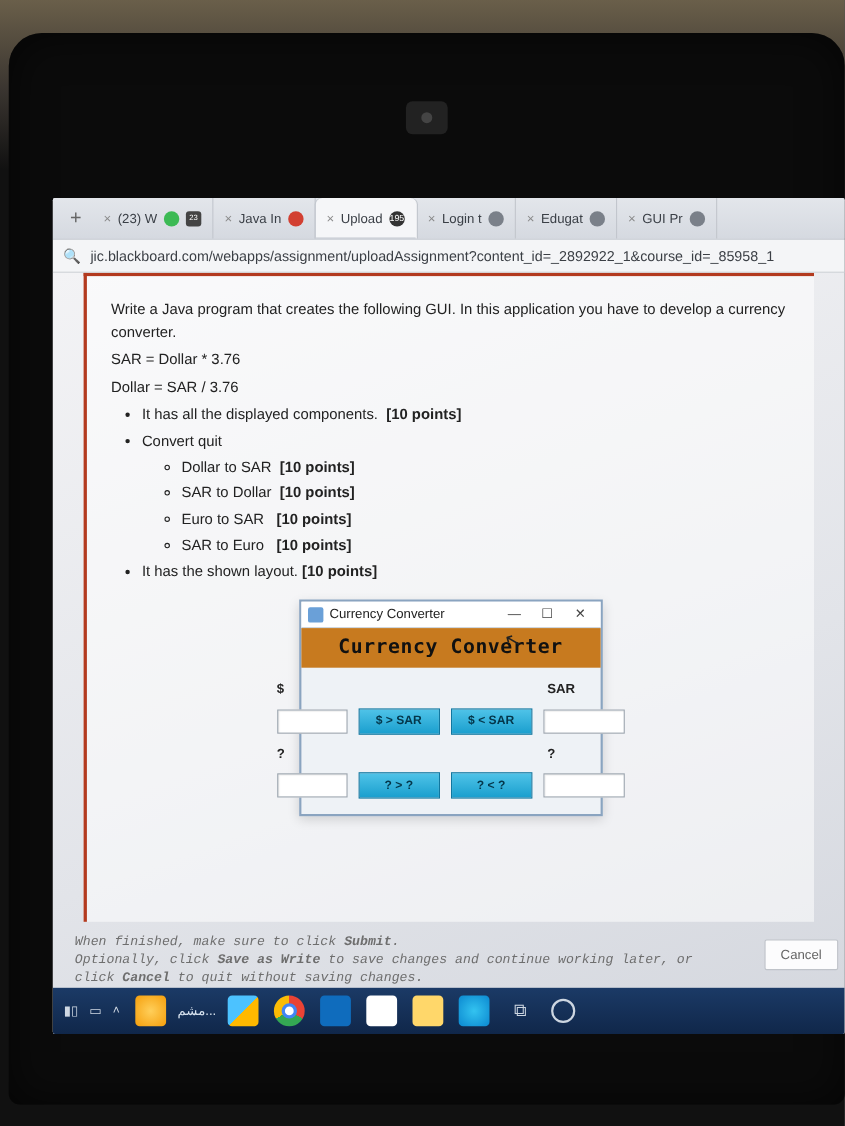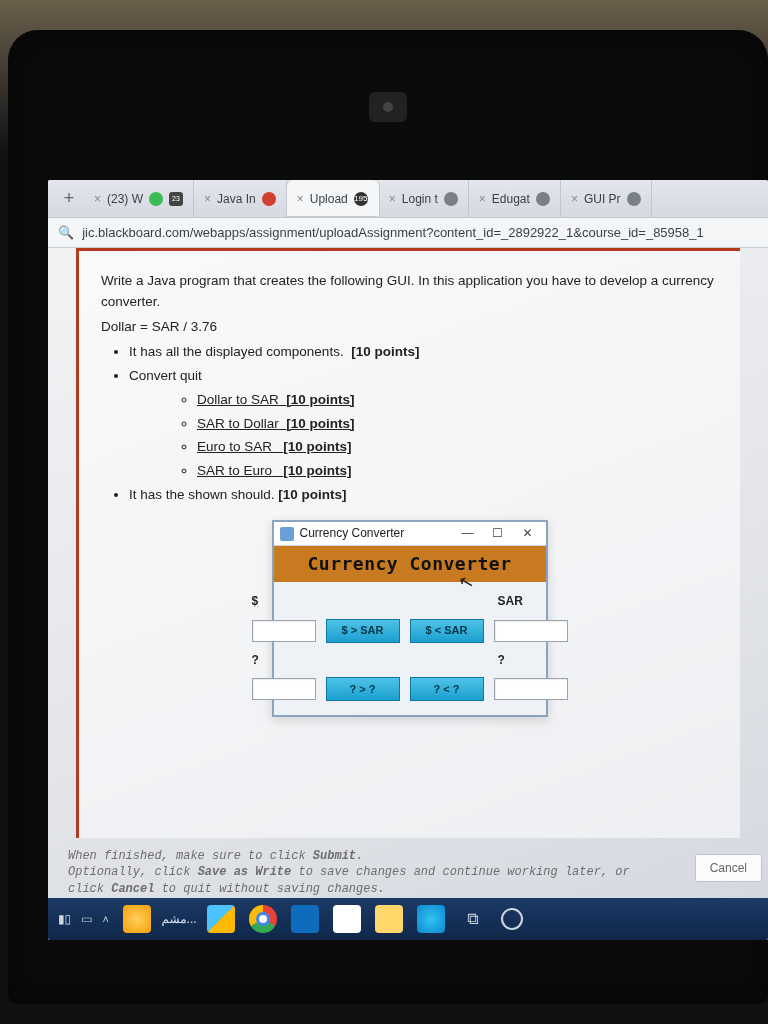--- a/index.html
+++ b/index.html
@@ -85,21 +85,21 @@
     border-left: 3px solid #b33a1f;
     border-top: 3px solid #b33a1f;
     margin: 0 16px;
     padding: 20px 22px 12px 22px;
     min-height: 590px;
     position: relative;
     font-size: 13.5px; color:#222; line-height:1.55;
   }
   .card p { margin-bottom: 4px; }
   .card ul { list-style: disc; margin-left: 28px; margin-top:4px;}
-  .card ol.circ { list-style: circle; margin-left: 68px; text-decoration: underline; }
+  .card ol.circ { list-style: circle; margin-left: 36px; }
   .card li { margin: 3px 0; }
   .bold { font-weight: 700; }
   .cursor-arrow {
     position:absolute; font-size:18px; color:#222;
     transform: rotate(-15deg);
   }
   
   .gui {
     width: 276px; margin: 14px auto 0;
     border: 2px solid #8aa4c0;
@@ -228,37 +228,38 @@
     </div>
 
     <div class="addrbar">
       <span class="mag">🔍</span>
       <span class="url">jic.blackboard.com/webapps/assignment/uploadAssignment?content_id=_2892922_1&amp;course_id=_85958_1</span>
     </div>
 
     <div class="page">
       <div class="card">
         <p>Write a Java program that creates the following GUI. In this application you have to develop a currency converter.</p>
+        <p>SAR = Dollar * 3.76</p>
         <p>Dollar = SAR / 3.76</p>
         <ul>
           <li>
             <span>It has all the displayed components.</span>&nbsp;
             <span class="bold">[10 points]</span>
           </li>
           <li>
             <span>Convert quit</span>
             <ol class="circ">
               <li><span>Dollar to SAR</span>&nbsp;&nbsp;<span class="bold">[10 points]</span></li>
               <li><span>SAR to Dollar</span>&nbsp;&nbsp;<span class="bold">[10 points]</span></li>
               <li><span>Euro to SAR</span>&nbsp;&nbsp;&nbsp;<span class="bold">[10 points]</span></li>
               <li><span>SAR to Euro</span>&nbsp;&nbsp;&nbsp;<span class="bold">[10 points]</span></li>
             </ol>
           </li>
           <li>
-            <span>It has the shown should.</span>
+            <span>It has the shown layout.</span>
             <span class="bold">[10 points]</span>
           </li>
         </ul>
 
         <span class="cursor-arrow" style="left:380px; top:318px;">↖</span>
 
         <div class="gui">
           <div class="gui-titlebar">
             <span class="ico"></span>
             <span class="ttl">Currency Converter</span>

